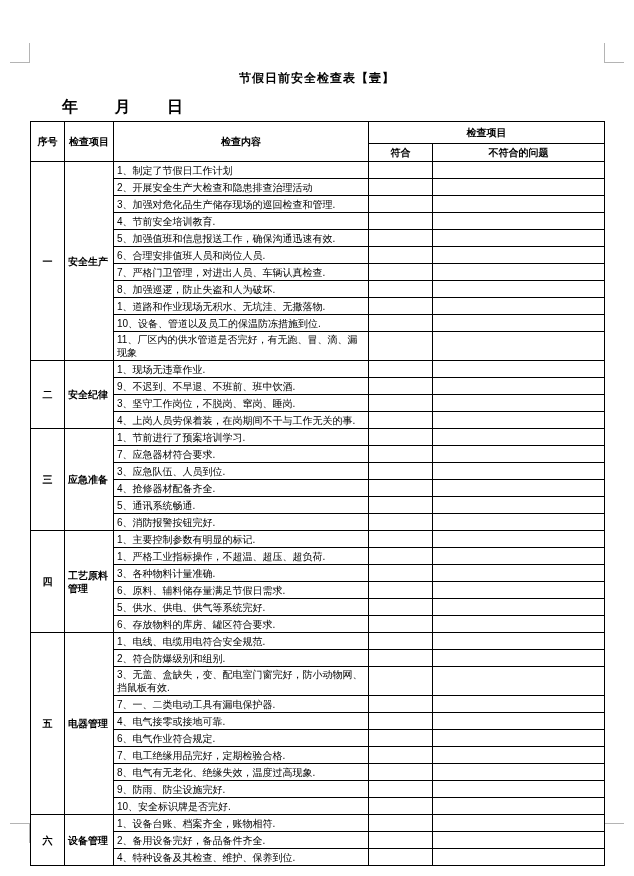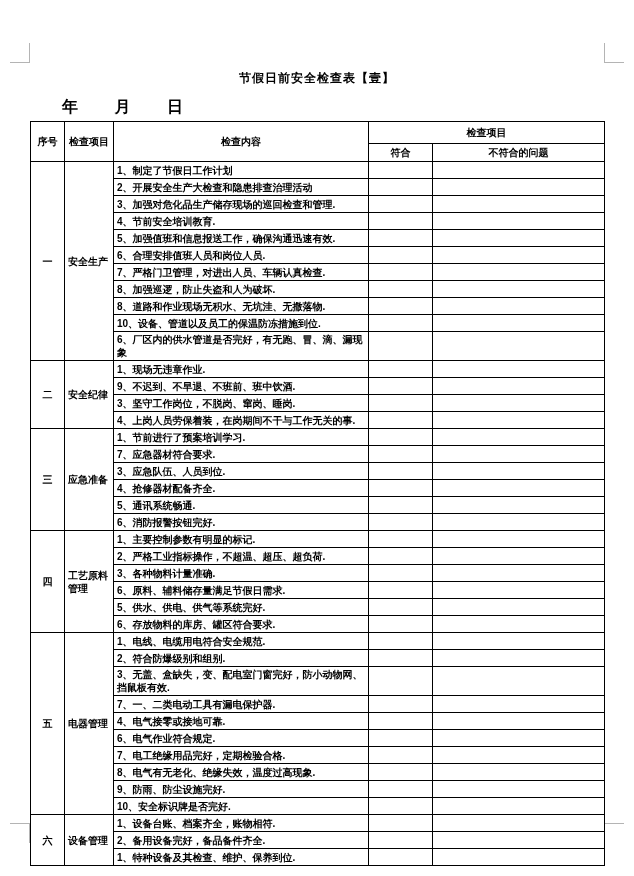--- a/index.html
+++ b/index.html
@@ -61,21 +61,21 @@
     text-align:center;
     font-weight:bold;
     font-size:11px;
   }
   td.item{
     font-weight:bold;
     padding:1px 2px;
   }
   td.content-cell{
     text-align:left;
-    font-weight:bold;
+    font-weight:normal;
   }
   td.fill{background:#fff;}
 </style>
 </head>
 <body>
 
 <div class="crop crop-tl"></div>
 <div class="crop crop-tr"></div>
 <div class="crop crop-bl"></div>
 <div class="crop crop-br"></div>
@@ -147,31 +147,31 @@
           <td class="content-cell">7、严格门卫管理，对进出人员、车辆认真检查.</td>
           <td class="fill"></td>
           <td class="fill"></td>
         </tr>
         <tr>
           <td class="content-cell">8、加强巡逻，防止失盗和人为破坏.</td>
           <td class="fill"></td>
           <td class="fill"></td>
         </tr>
         <tr>
-          <td class="content-cell">8、道路和作业现场无积水、无坑洼、无撒落物.</td>
+          <td class="content-cell">1、道路和作业现场无积水、无坑洼、无撒落物.</td>
           <td class="fill"></td>
           <td class="fill"></td>
         </tr>
         <tr>
           <td class="content-cell">10、设备、管道以及员工的保温防冻措施到位.</td>
           <td class="fill"></td>
           <td class="fill"></td>
         </tr>
         <tr>
-          <td class="content-cell">6、厂区内的供水管道是否完好，有无跑、冒、滴、漏现象</td>
+          <td class="content-cell">11、厂区内的供水管道是否完好，有无跑、冒、滴、漏现象</td>
           <td class="fill"></td>
           <td class="fill"></td>
         </tr>
         <tr>
           <td class="idx" rowspan="4">二</td>
           <td class="item" rowspan="4">安全纪律</td>
           <td class="content-cell">1、现场无违章作业.</td>
           <td class="fill"></td>
           <td class="fill"></td>
         </tr>
@@ -223,21 +223,21 @@
           <td class="fill"></td>
         </tr>
         <tr>
           <td class="idx" rowspan="6">四</td>
           <td class="item" rowspan="6">工艺原料管理</td>
           <td class="content-cell">1、主要控制参数有明显的标记.</td>
           <td class="fill"></td>
           <td class="fill"></td>
         </tr>
         <tr>
-          <td class="content-cell">2、严格工业指标操作，不超温、超压、超负荷.</td>
+          <td class="content-cell">1、严格工业指标操作，不超温、超压、超负荷.</td>
           <td class="fill"></td>
           <td class="fill"></td>
         </tr>
         <tr>
           <td class="content-cell">3、各种物料计量准确.</td>
           <td class="fill"></td>
           <td class="fill"></td>
         </tr>
         <tr>
           <td class="content-cell">6、原料、辅料储存量满足节假日需求.</td>
@@ -312,20 +312,20 @@
           <td class="content-cell">1、设备台账、档案齐全，账物相符.</td>
           <td class="fill"></td>
           <td class="fill"></td>
         </tr>
         <tr>
           <td class="content-cell">2、备用设备完好，备品备件齐全.</td>
           <td class="fill"></td>
           <td class="fill"></td>
         </tr>
         <tr>
-          <td class="content-cell">1、特种设备及其检查、维护、保养到位.</td>
+          <td class="content-cell">4、特种设备及其检查、维护、保养到位.</td>
           <td class="fill"></td>
           <td class="fill"></td>
         </tr>
       </tbody>
   </table>
 
 </div>
 
 </body></html>

